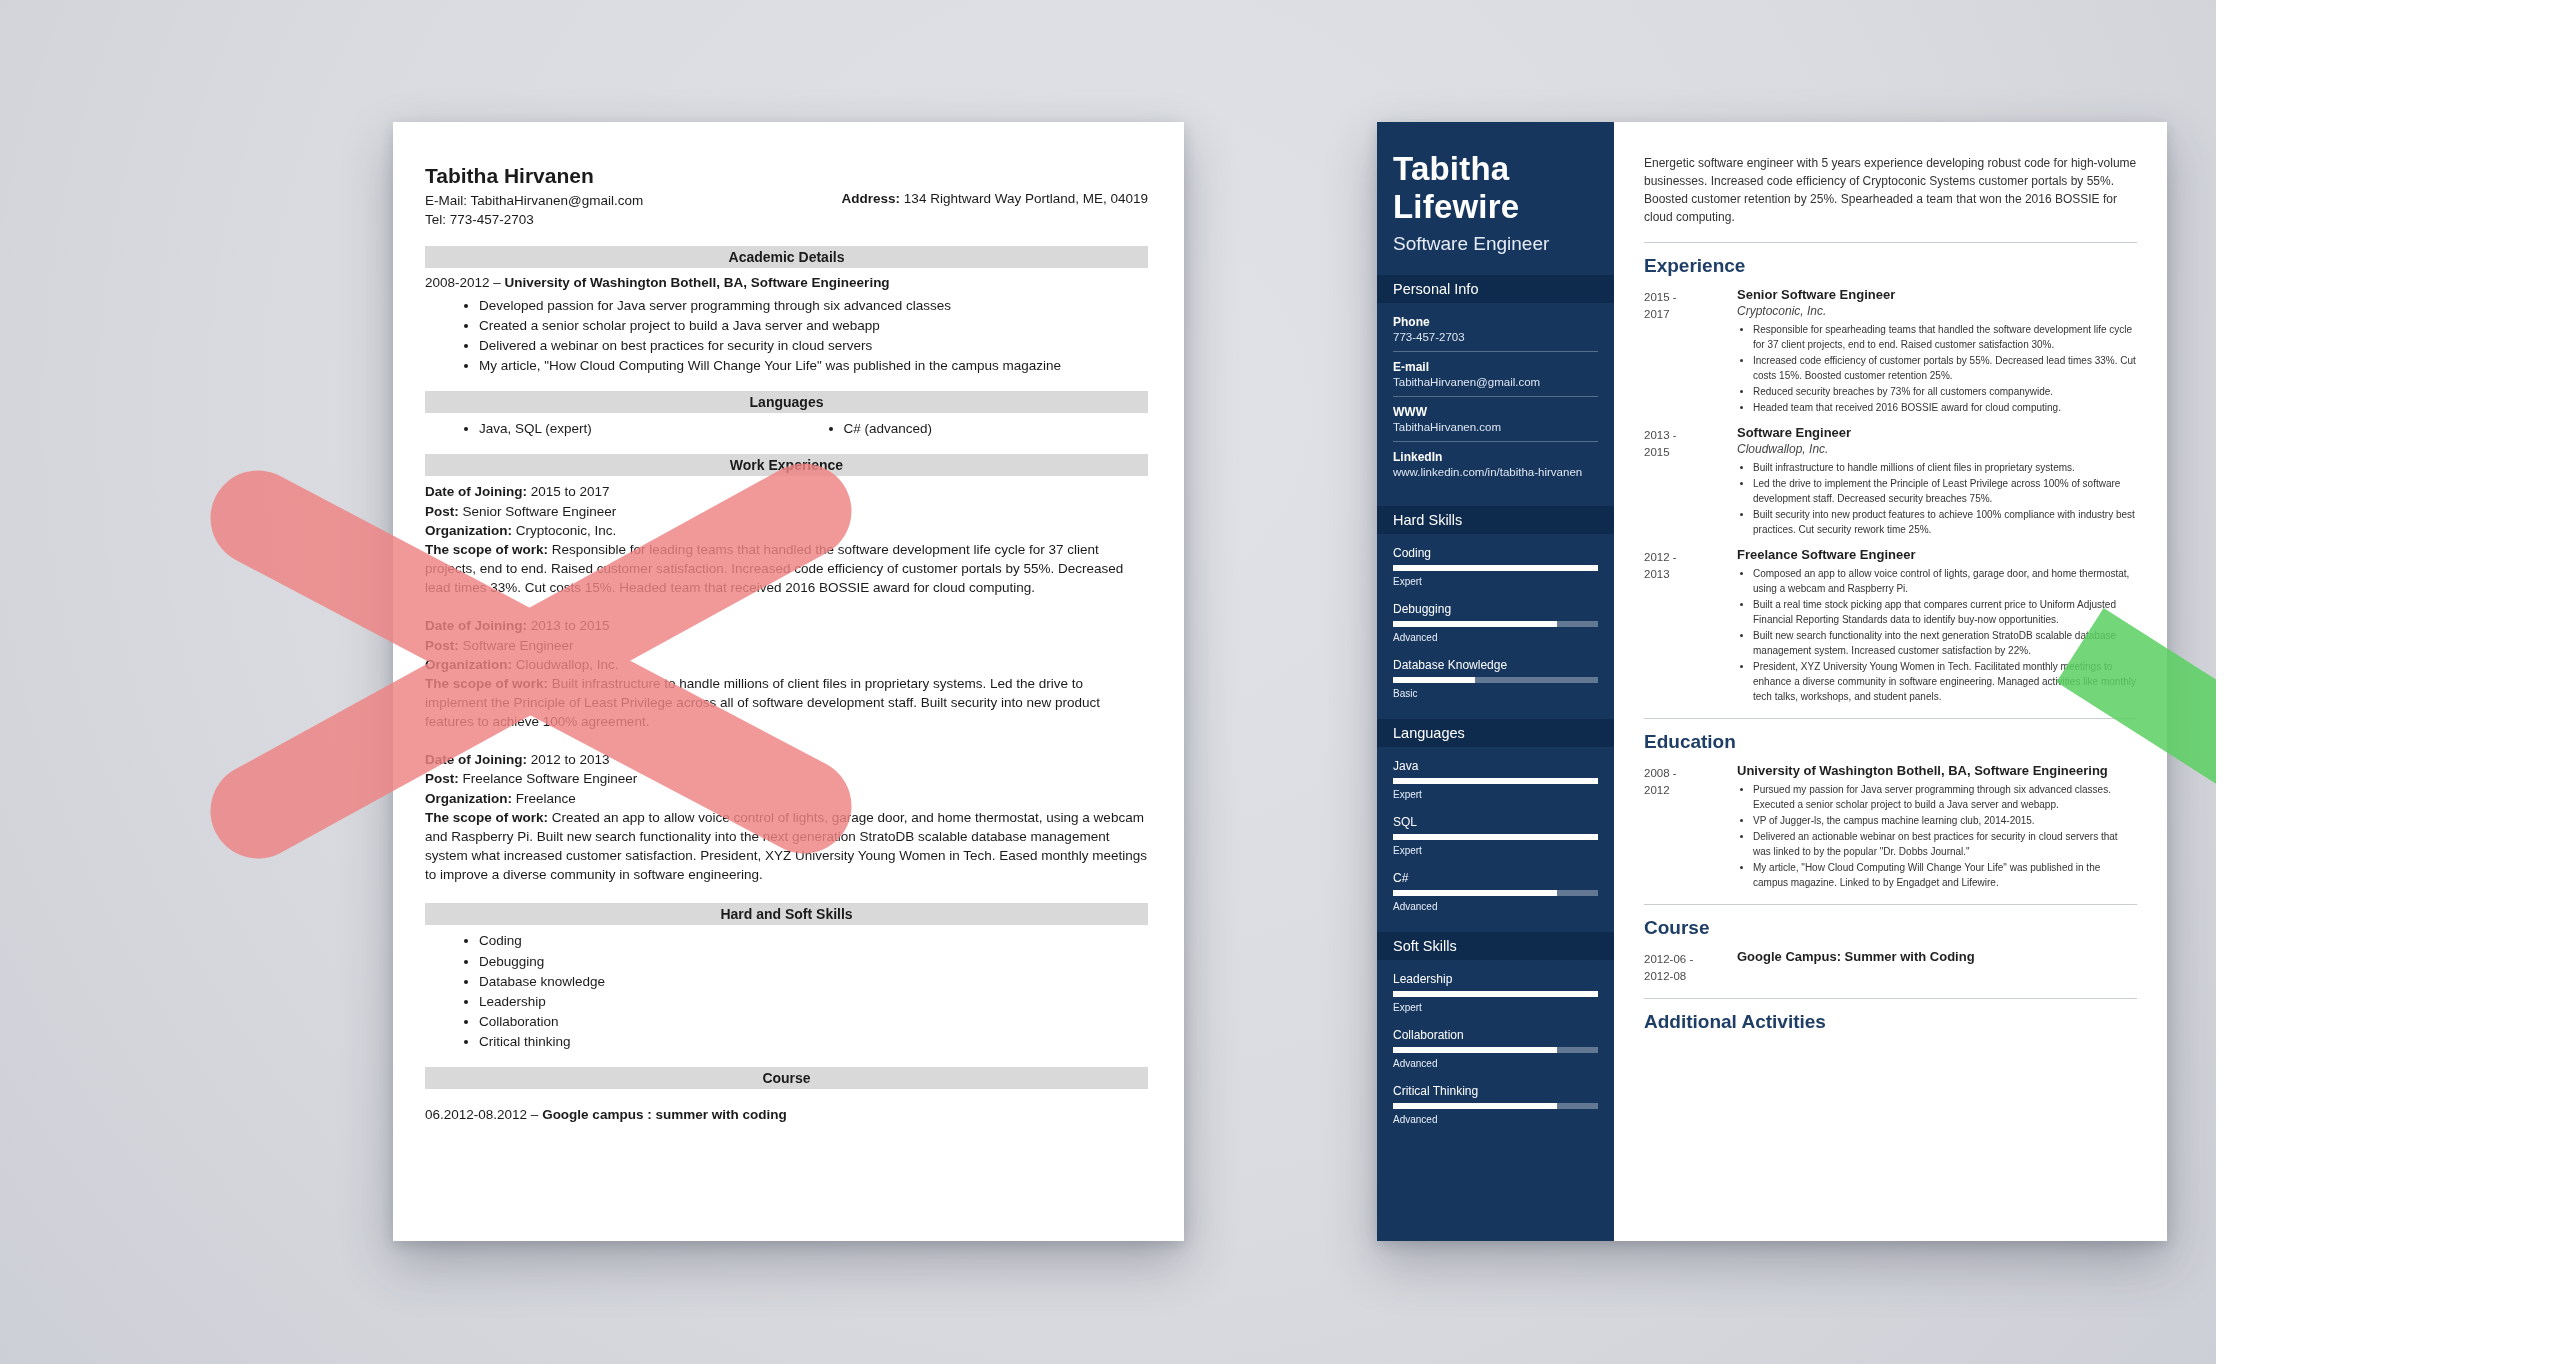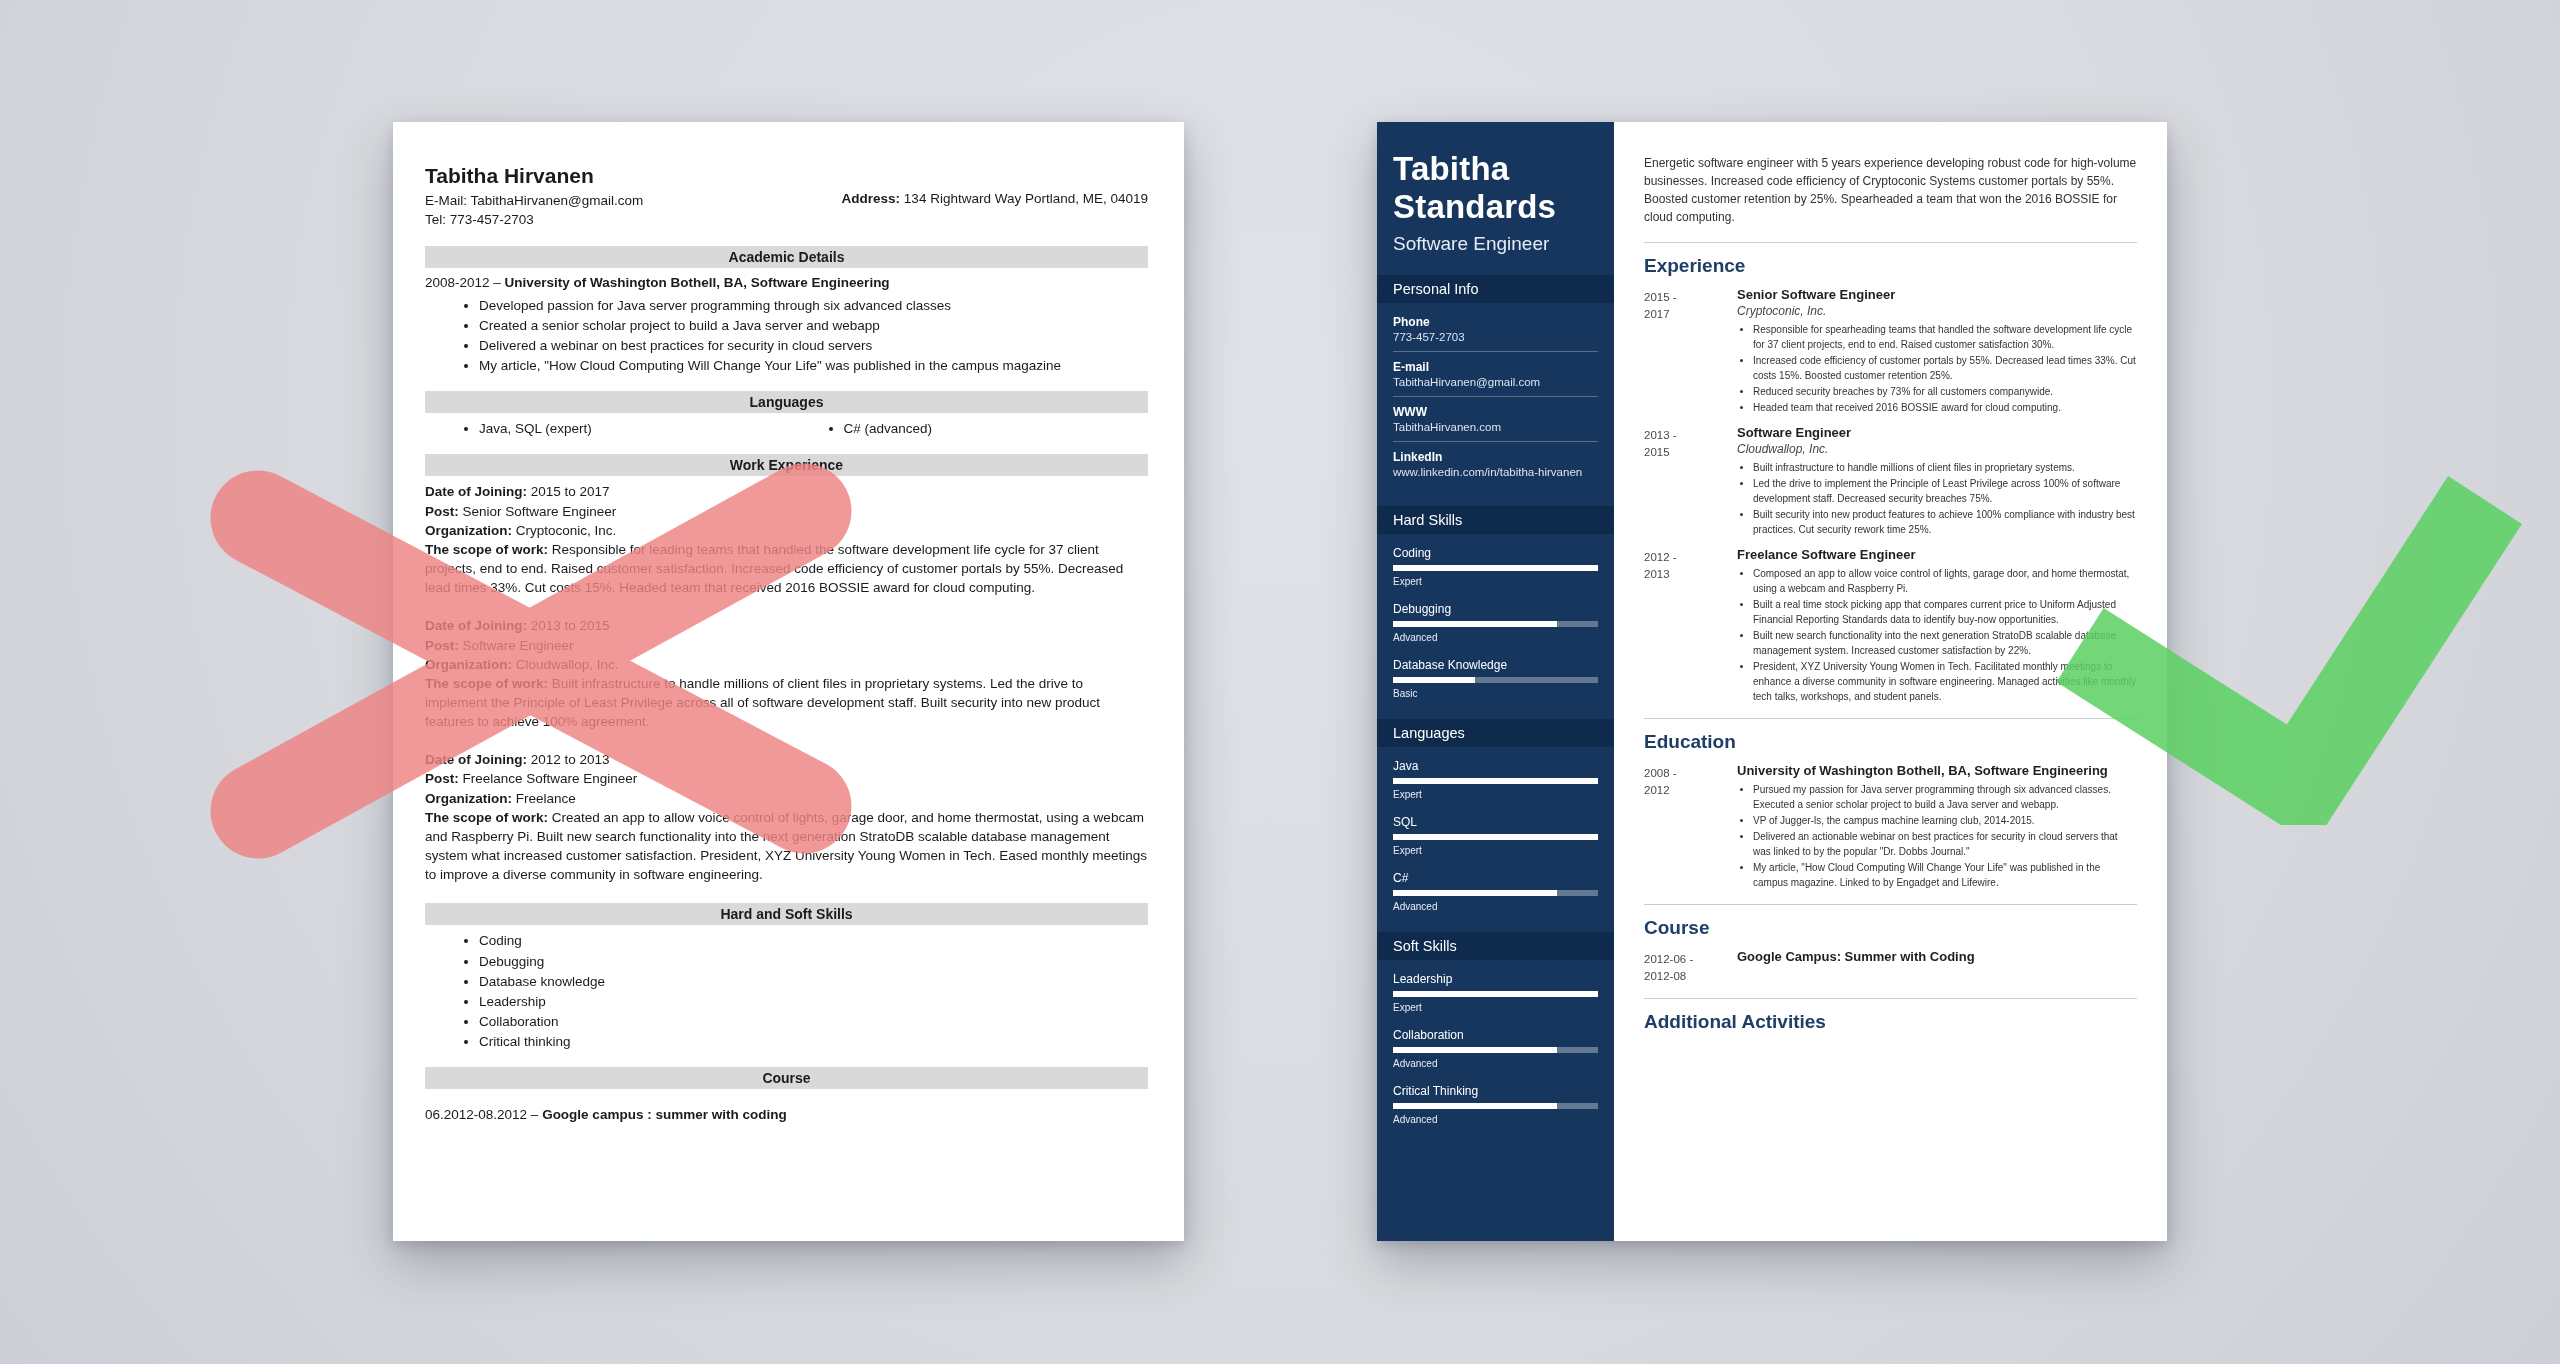--- a/index.html
+++ b/index.html
@@ -6,21 +6,21 @@
     --canvas_bg:#d9dbe0;
     --sidebar_navy:#16365e;
     --sidebar_band:#0e2a4c;
     --heading_navy:#1e3e66;
     --section_bar_gray:#d9d9d9;
     --cross_red:#ef8383;
     --check_green:#5bd162;
   }
   html,body{margin:0;padding:0}
   body{width:2560px;height:1364px;font-family:"Liberation Sans",sans-serif}
-  .stage{position:relative;width:2560px;height:1364px;overflow:hidden;
+  .stage{position:relative;width:2216px;height:1364px;overflow:hidden;
          background:radial-gradient(circle at 50% 30%, #e0e2e7 0%, var(--canvas_bg) 55%, #cdcfd6 100%)}
   .page{position:absolute;top:122px;height:1119px;background:#fff;
         box-shadow:0 22px 48px rgba(45,50,65,.30), 0 4px 12px rgba(45,50,65,.18);box-sizing:border-box}
 
   
   .page-left{left:393px;width:791px;padding:42px 36px 30px 32px;color:#1b1b1b}
   .l-head{display:flex;justify-content:space-between;align-items:flex-start}
   .l-name{font-size:21px;font-weight:bold;margin-bottom:4px}
   .l-contact-line{font-size:13.5px;line-height:1.4}
   .l-address{font-size:13.5px;line-height:1.4;padding-top:26px}
@@ -169,21 +169,21 @@
       <span>06.2012-08.2012 –</span>
       <b>Google campus : summer with coding</b>
     </div>
   </div>
 
   <div class="page page-right">
 
     <aside class="sidebar">
       <div class="sb-name">
         <div>Tabitha</div>
-        <div>Standards</div>
+        <div>Lifewire</div>
       </div>
       <div class="sb-title">Software Engineer</div>
 
       <div class="sb-heading">Personal Info</div>
       <div>
 
           <div class="sb-field">
             <div class="sb-field-label">Phone</div>
             <div class="sb-field-value">773-457-2703</div>
           </div>

